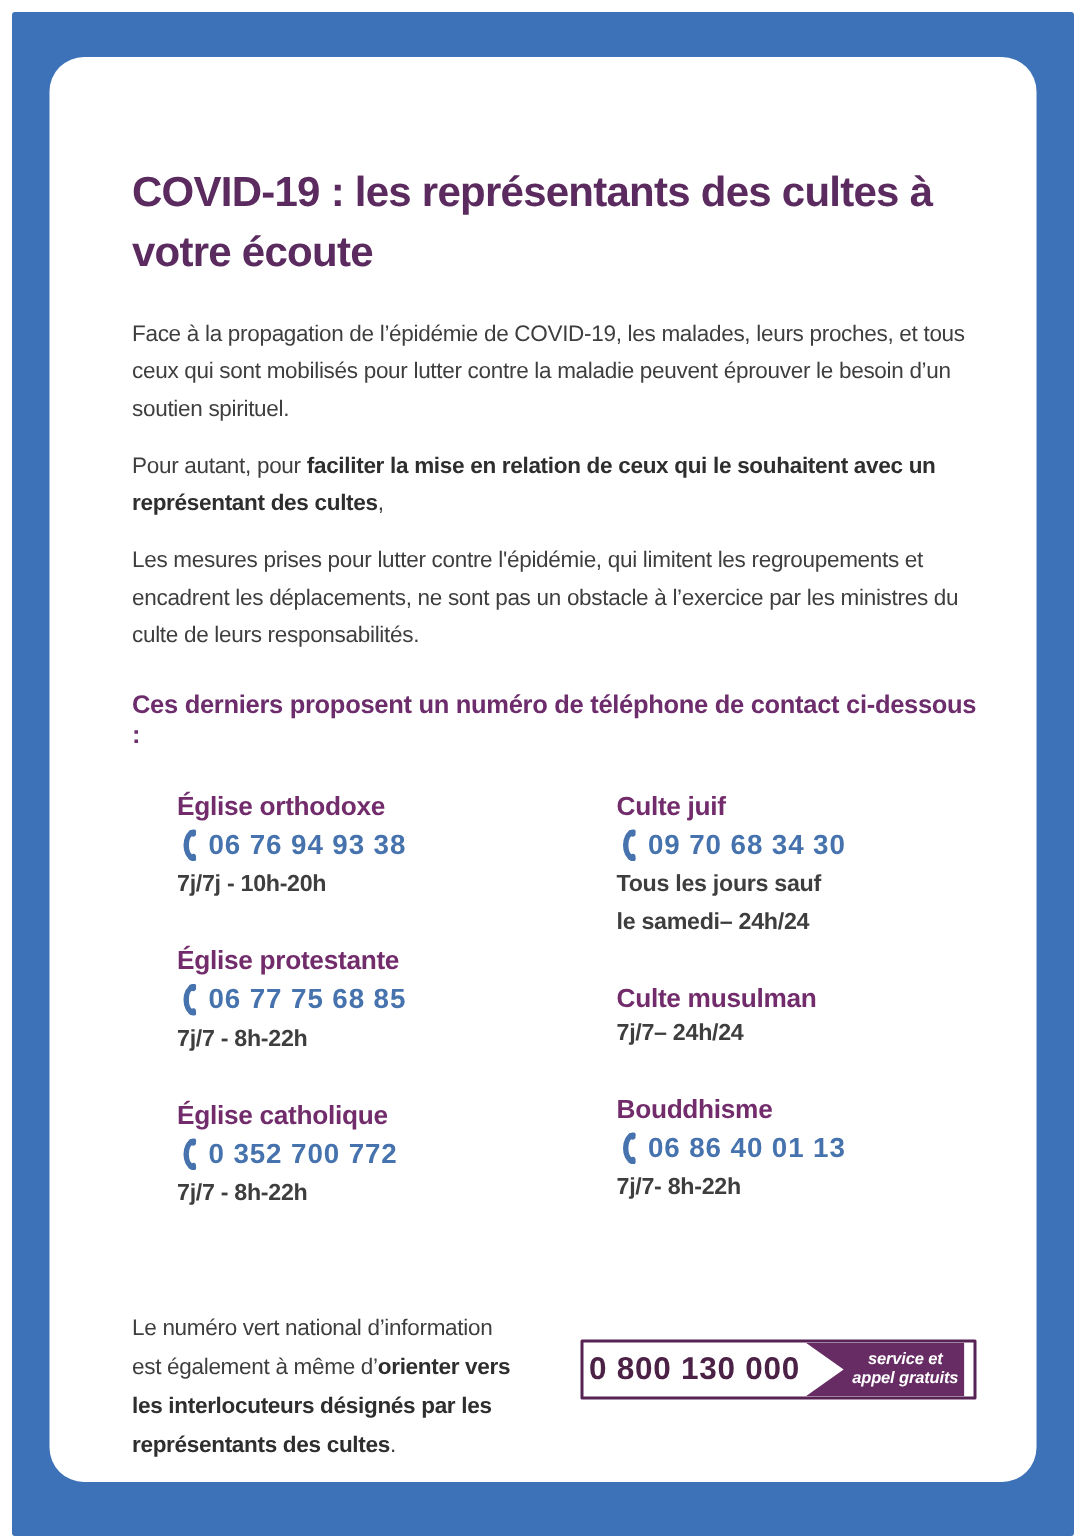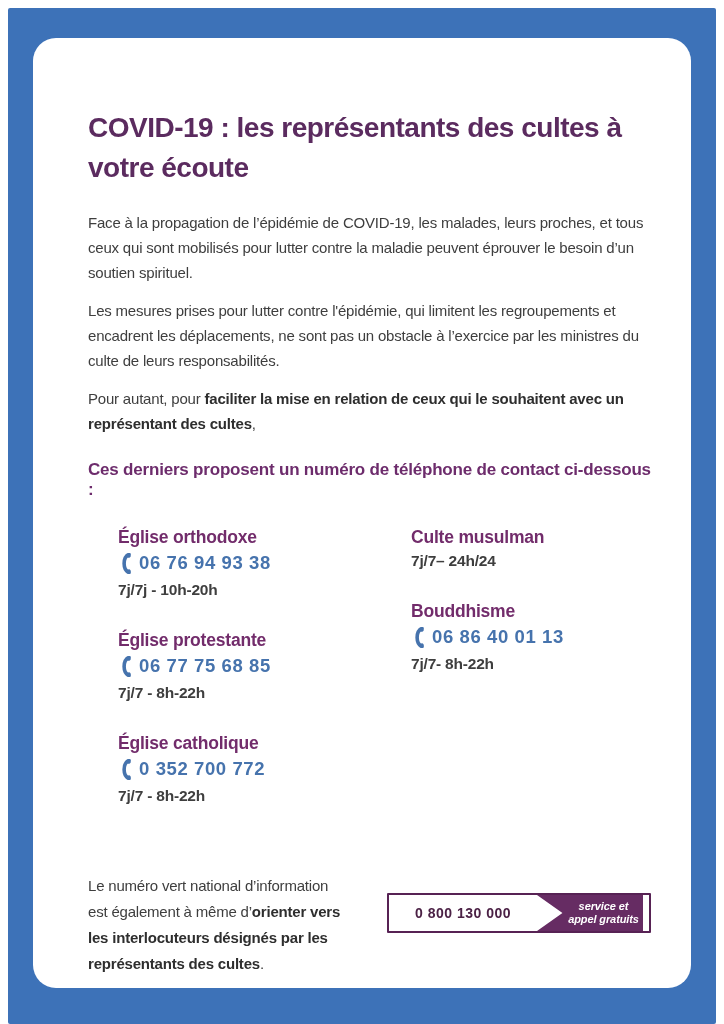--- a/index.html
+++ b/index.html
@@ -108,21 +108,21 @@
     border: 2.5px solid #572254;
     border-radius: 1px;
     display: flex;
     align-items: stretch;
   }
   .green-number {
     flex: 1;
     display: flex;
     align-items: center;
     justify-content: center;
-    font-size: 14px;
+    font-size: 21px;
     font-weight: bold;
     color: #4b2145;
     letter-spacing: 0.5px;
     white-space: nowrap;
   }
   .badge-flag {
     width: 106px;
     margin-right: 6px;
     background: #662c63;
     clip-path: polygon(0 0, 100% 0, 100% 100%, 0 100%, 24% 50%);
@@ -143,22 +143,22 @@
 </head>
 <body>
 
 <div class="blue-frame"></div>
 <div class="page">
   <div class="content">
 
     <h1 class="main-title">COVID-19 : les représentants des cultes à votre écoute</h1>
 
     <p class="para">Face à la propagation de l’épidémie de COVID-19, les malades, leurs proches, et tous ceux qui sont mobilisés pour lutter contre la maladie peuvent éprouver le besoin d’un soutien spirituel.</p>
+    <p class="para"><span>Pour autant, pour </span><b>faciliter la mise en relation de ceux qui le souhaitent avec un représentant des cultes</b><span>,</span></p>
     <p class="para">Les mesures prises pour lutter contre l'épidémie, qui limitent les regroupements et encadrent les déplacements, ne sont pas un obstacle à l’exercice par les ministres du culte de leurs responsabilités.</p>
-    <p class="para"><span>Pour autant, pour </span><b>faciliter la mise en relation de ceux qui le souhaitent avec un représentant des cultes</b><span>,</span></p>
 
     <p class="contacts-heading">Ces derniers proposent un numéro de téléphone de contact ci-dessous :</p>
 
     <div class="contacts-grid">
       <div class="contacts-col">
 
         <div class="contact-card">
           <div class="contact-name">Église orthodoxe</div>
           <div class="phone-row">
             <svg class="phone-icon" viewBox="0 0 13 21">
@@ -193,20 +193,33 @@
               <ellipse cx="10.2" cy="18.4" rx="2.6" ry="1.9" fill="#4673ad" transform="rotate(-28 10.2 18.4)"></ellipse>
             </svg>
             <span class="phone-number">0 352 700 772</span>
           </div>
           <div class="contact-hours">7j/7 - 8h-22h</div>
         </div>
 
       </div>
       <div class="contacts-col">
 
+        <div class="contact-card">
+          <div class="contact-name">Culte juif</div>
+          <div class="phone-row">
+            <svg class="phone-icon" viewBox="0 0 13 21">
+              <path d="M11 1.5 C4.5 4 4.5 17 11 19.5" stroke="#4673ad" stroke-width="3.6" fill="none" stroke-linecap="round"></path>
+              <ellipse cx="10.2" cy="2.6" rx="2.6" ry="1.9" fill="#4673ad" transform="rotate(28 10.2 2.6)"></ellipse>
+              <ellipse cx="10.2" cy="18.4" rx="2.6" ry="1.9" fill="#4673ad" transform="rotate(-28 10.2 18.4)"></ellipse>
+            </svg>
+            <span class="phone-number">09 70 68 34 30</span>
+          </div>
+          <div class="contact-hours">Tous les jours sauf</div>
+          <div class="contact-hours">le samedi– 24h/24</div>
+        </div>
 
         <div class="contact-card">
           <div class="contact-name">Culte musulman</div>
           <div class="contact-hours">7j/7– 24h/24</div>
         </div>
 
         <div class="contact-card">
           <div class="contact-name">Bouddhisme</div>
           <div class="phone-row">
             <svg class="phone-icon" viewBox="0 0 13 21">

